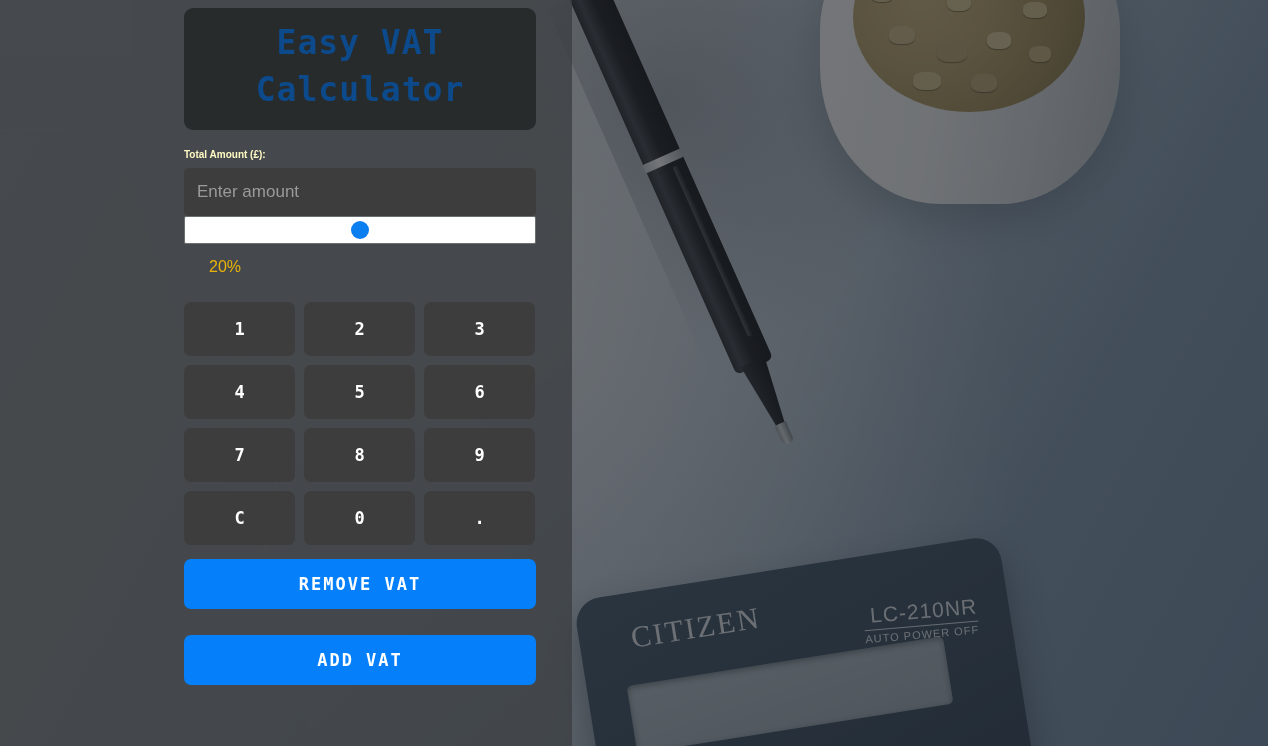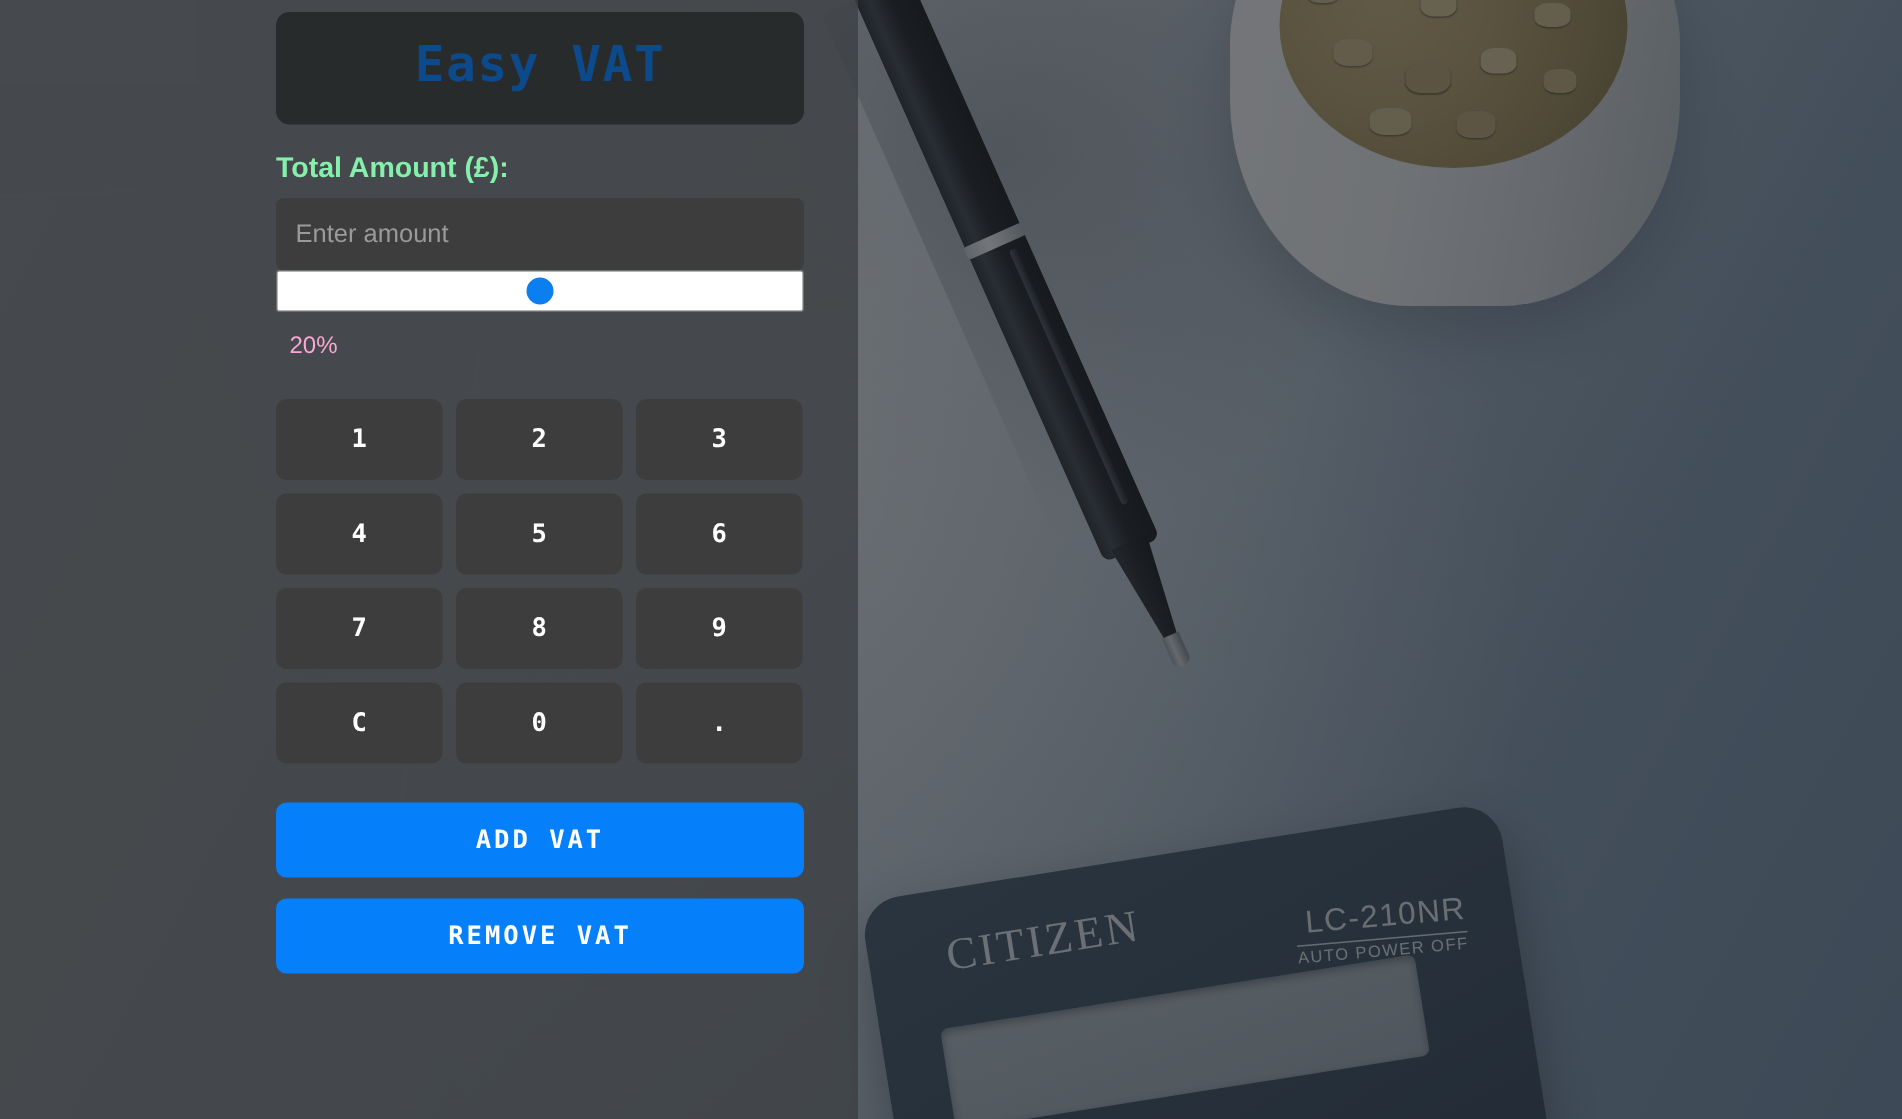--- a/index.html
+++ b/index.html
@@ -205,22 +205,22 @@
     font-family: "DejaVu Sans Mono", monospace;
     font-weight: bold;
     font-size: 33px;
     line-height: 1.42;
     color: #0c4a8c;
     letter-spacing: 1px;
   }
 
   .field-label {
     display: block;
-    color: #86efac;
-    font-size: 19px;
+    color: #fef9c3;
+    font-size: 10px;
     font-weight: bold;
     margin: 19px 0 8px 0;
   }
 
   #amount-input {
     display: block;
     width: 352px;
     height: 48px;
     background: #3d3d3d;
     border: none;
@@ -261,23 +261,23 @@
     background: #0b7ef0;
     border: none;
     cursor: pointer;
   }
   #vat-slider::-moz-range-track {
     height: 26px;
     background: #ffffff;
   }
 
   #vat-value {
-    color: #f9a8d4;
+    color: #eab308;
     font-size: 16px;
-    margin: 14px 0 0 9px;
+    margin: 14px 0 0 25px;
     display: block;
   }
 
   #keypad {
     display: grid;
     grid-template-columns: repeat(3, 111px);
     gap: 9px 9px;
     margin-top: 26px;
   }
   .key {
@@ -357,20 +357,21 @@
 </div>
 
 <div id="bg-overlay"></div>
 <div id="left-wash"></div>
 
 <div id="app">
 
   <div id="title-card">
     <div id="app-title">
       <span>Easy VAT</span><br>
+      <span>Calculator</span>
     </div>
   </div>
 
   <label class="field-label">Total Amount (£):</label>
   <input id="amount-input" type="text" placeholder="Enter amount" style="">
 
   <input id="vat-slider" type="range" value="20" min="0" max="40" style="">
 
   <span id="vat-value">20%</span>
 
@@ -382,15 +383,15 @@
     <button class="key">5</button>
     <button class="key">6</button>
     <button class="key">7</button>
     <button class="key">8</button>
     <button class="key">9</button>
     <button class="key">C</button>
     <button class="key">0</button>
     <button class="key">.</button>
   </div>
 
+  <button class="action-btn" id="remove-vat-button">REMOVE VAT</button>
   <button class="action-btn" id="add-vat-button">ADD VAT</button>
-  <button class="action-btn" id="remove-vat-button">REMOVE VAT</button>
 </div>
 
 </body></html>

